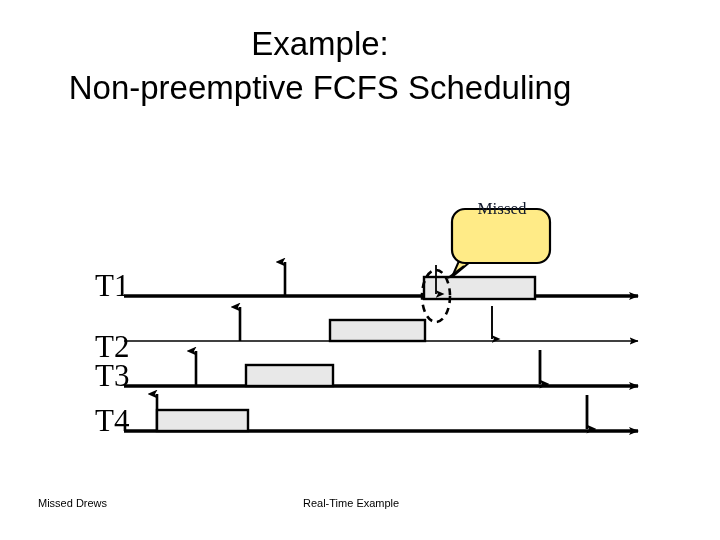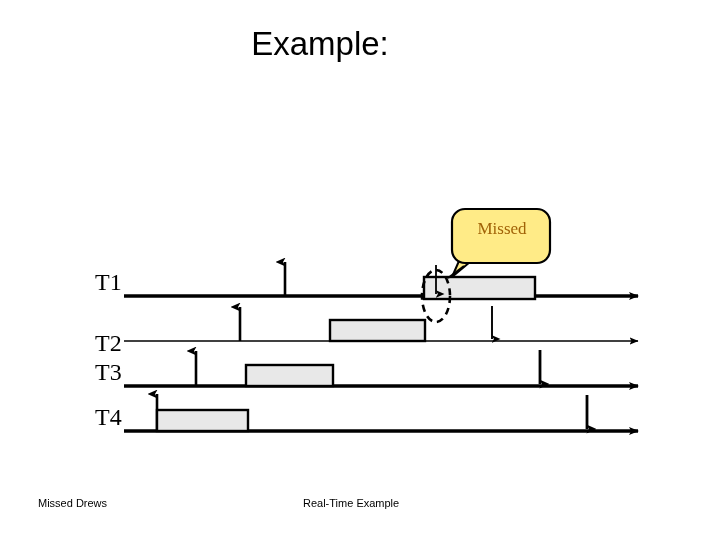--- a/index.html
+++ b/index.html
@@ -45,37 +45,37 @@
   #timing-svg {
     position: absolute;
     left: 0;
     top: 0;
   }
 
   
   .task-label {
     position: absolute;
     font-family: "Liberation Serif", serif;
-    font-size: 24px;
+    font-size: 31px;
     color: #000000;
     line-height: 1;
     white-space: nowrap;
   }
 
   
   #callout-text {
     position: absolute;
     left: 455px;
-    top: 218px;
+    top: 198px;
     width: 94px;
     text-align: center;
     font-family: "Liberation Serif", serif;
     font-size: 17px;
     line-height: 21px;
-    color: #a16207;
+    color: #0f172a;
     pointer-events: none;
   }
   #callout-text .cl {
     display: block;
     white-space: nowrap;
   }
 
   
   .footer-text {
     position: absolute;
@@ -85,20 +85,21 @@
     white-space: nowrap;
   }
   #footer-author { left: 38px; top: 497px; }
   #footer-subject { left: 303px; top: 497px; }
 </style>
 </head>
 <body>
 
 <div id="slide-title">
   <span class="title-line">Example:</span>
+  <span class="title-line">Non-preemptive FCFS Scheduling</span>
 </div>
 
 <div id="timing-diagram">
 
   <svg id="timing-svg" width="720" height="540" viewBox="0 0 720 540">
     <defs>
       <marker id="ah-right-thick" markerWidth="10" markerHeight="10" refX="9" refY="4" orient="auto" markerUnits="userSpaceOnUse">
         <path d="M0,0 L10,4 L0,8 L2.2,4 Z" fill="#000000"></path>
       </marker>
       <marker id="ah-right-thin" markerWidth="9" markerHeight="9" refX="8.5" refY="3.6" orient="auto" markerUnits="userSpaceOnUse">

